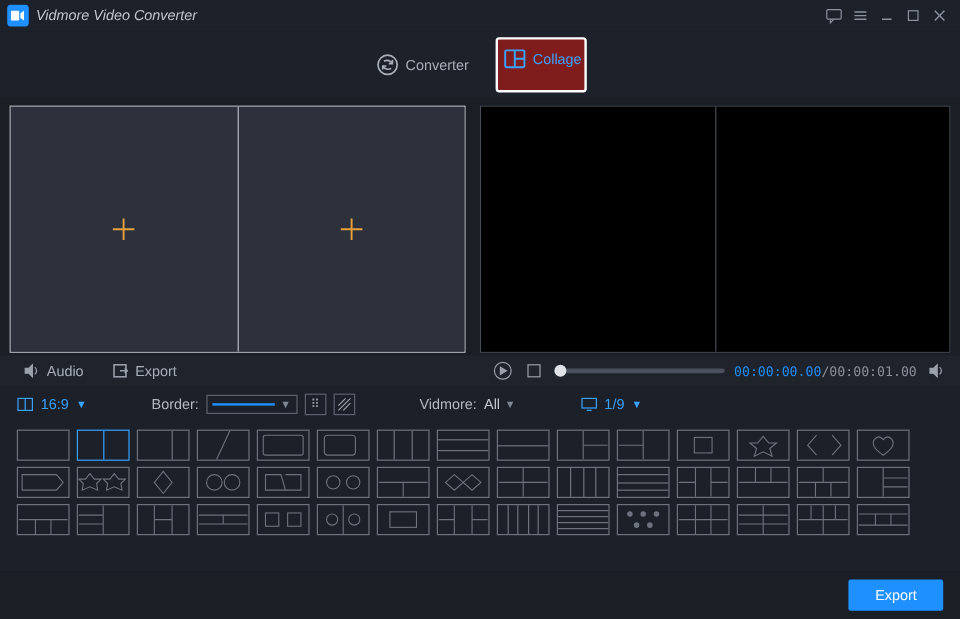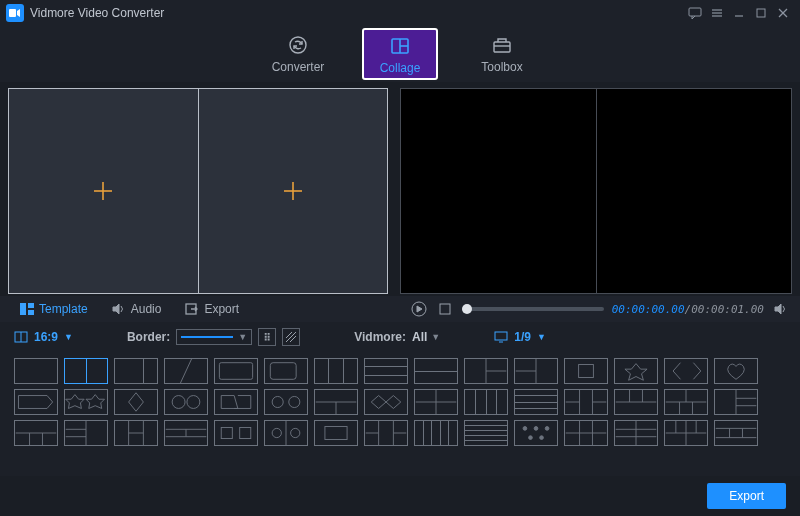--- a/index.html
+++ b/index.html
@@ -13,52 +13,52 @@
   }
   
   .titlebar {
     height: 26px; display: flex; align-items: center; padding: 0 6px;
     background: #1d2129;
   }
   .app-icon {
     width: 18px; height: 18px; background: #1e90ff; border-radius: 3px;
     display:flex; align-items:center; justify-content:center; margin-right:6px;
   }
-  .titlebar .title { color:#c0c6cf; font-size:12px; }
+  .titlebar .title { color:#c0c6cf; font-size:12px;font-style:italic; }
   .titlebar .spacer { flex:1; }
   .win-ctrl { width:22px; height:22px; display:flex; align-items:center; justify-content:center; color:#8b939f; cursor:pointer; }
   
   .main-nav { height:56px; display:flex; justify-content:center; align-items:center; gap:28px; background:#1d2129; position:relative;}
-  .nav-item { width:74px; display:flex; flex-direction:column; align-items:center; gap:4px; color:#a8afb9; cursor:pointer; font-size:12px;}
+  .nav-item { width:74px; display:flex; flex-direction:row; align-items:center; gap:4px; color:#a8afb9; cursor:pointer; font-size:12px;}
   .nav-item.active { color:#3aa2ff; }
-  .nav-item.active-wrap { outline:2px solid #ffffff; outline-offset:-1px; background:#4c1d95; padding:6px 4px 4px 4px; border-radius:2px;align-items:center; }
+  .nav-item.active-wrap { outline:2px solid #ffffff; outline-offset:-1px; background:#7f1d1d; padding:6px 4px 16px 4px; border-radius:2px;align-items:center; }
   .nav-icon { width:22px; height:22px; display:flex; align-items:center; justify-content:center;}
   
   .work { height:214px; padding:6px 8px 0 8px; display:flex; gap:12px; }
   .drop-panel { width:380px; height:206px; border:1px solid #b9bfc8; display:flex; }
   .drop-cell { flex:1; background:#2c313b; display:flex; align-items:center; justify-content:center; }
   .drop-cell + .drop-cell { border-left:1px solid #b9bfc8;}
   .plus { width:24px; height:24px; }
   .preview-panel { flex:1; height:206px; border:1px solid #474c55; background:#000; display:flex;}
   .preview-panel .pcell { flex:1; background:#000;}
   .preview-panel .pcell + .pcell { border-left:1px solid #474c55;}
   
   .toolrow { height:26px; display:flex; align-items:center; padding:0 10px; gap:4px; background:#1f232c; }
   .tab { display:flex; align-items:center; gap:5px; padding:0 10px; height:100%; cursor:pointer; color:#a8afb9; font-size:12px;}
   .tab.active { color:#3aa2ff;}
-  .toolrow .right { margin-left:auto; display:flex; gap:8px;font-style:italic;}
+  .toolrow .right { margin-left:auto; display:flex; gap:8px;}
   .player-controls { display:flex; align-items:center; gap:8px; width:380px;}
   .ctrl-btn { width:18px; height:18px; display:flex; align-items:center; justify-content:center; color:#9aa1ab; cursor:pointer;}
   .seek { flex:1; height:4px; background:#4a515c; border-radius:2px; position:relative;}
   .seek .knob { position:absolute; left:0; top:-3px; width:10px; height:10px; border-radius:50%; background:#e0e4e9;}
   .time { font-family:monospace; font-size:11px;}
   .time .cur{ color:#1e90ff;}
   .time .tot{ color:#8b919a;}
   
-  .optbar { height:30px; padding:0 14px; display:flex; align-items:center; gap:12px; background:#1c2028; font-size:12px; color:#b3b9c2;font-weight:bold;}
+  .optbar { height:30px; padding:0 14px; display:flex; align-items:center; gap:12px; background:#1c2028; font-size:12px; color:#b3b9c2;}
   .opt-group { display:flex; align-items:center; gap:6px;}
   .opt-group .sel { color:#c3c9d2; display:flex; align-items:center; gap:4px; cursor:pointer;}
   .chev { font-size:9px; color:#7e8691;}
   .blue{ color:#3aa2ff;}
   .border-line { width:52px; height:0; border-top:2px solid #1e90ff;}
   .border-box { border:1px solid #5b626d; padding:2px 4px; display:flex; align-items:center; gap:5px;}
   .icon-btn { width:18px; height:18px; border:1px solid #5b626d; display:flex; align-items:center; justify-content:center; cursor:pointer; color:#9aa1ab; font-size:10px;}
   
   .tpl-area { padding:6px 14px 10px 14px; height:124px; display:flex; flex-direction:column; gap:5px; background:#1c2028;}
   .tpl-row { display:flex; gap:6px;}
@@ -129,30 +129,20 @@
   <div class="nav-item active active-wrap">
     <div class="nav-icon">
         <svg width="22" height="22" viewBox="0 0 22 22" stroke="#3aa2ff" fill="none" stroke-width="1.6">
           <rect x="3" y="4" width="16" height="14" rx="1"></rect>
           <line x1="11" y1="4" x2="11" y2="18"></line>
           <line x1="11" y1="11" x2="19" y2="11"></line>
         </svg>
       </div>
     <span>Collage</span>
   </div>
-  <div class="nav-item">
-    <div class="nav-icon">
-        <svg width="22" height="22" viewBox="0 0 22 22" stroke="#a8afb9" fill="none" stroke-width="1.4">
-          <rect x="3" y="8" width="16" height="10" rx="1"></rect>
-          <path d="M7 8 L7 5 L15 5 L15 8"></path>
-          <line x1="3" y1="12" x2="19" y2="12"></line>
-        </svg>
-      </div>
-    <span>Toolbox</span>
-  </div>
 </div>
 
 <div class="work">
   <div class="drop-panel">
     <div class="drop-cell">
       <svg class="plus" viewBox="0 0 24 24" stroke="#e9a13c" stroke-width="1.6">
           <line x1="12" y1="3" x2="12" y2="21"></line>
           <line x1="3" y1="12" x2="21" y2="12"></line>
         </svg>
     </div>
@@ -163,28 +153,20 @@
         </svg>
     </div>
   </div>
   <div class="preview-panel">
     <div class="pcell"></div>
     <div class="pcell"></div>
   </div>
 </div>
 
 <div class="toolrow">
-  <div class="tab active">
-    <svg width="14" height="12" viewBox="0 0 14 12" fill="#3aa2ff">
-        <rect x="0" y="0" width="6" height="12"></rect>
-        <rect x="8" y="0" width="6" height="5"></rect>
-        <rect x="8" y="7" width="6" height="5"></rect>
-      </svg>
-    <span>Template</span>
-  </div>
   <div class="tab">
     <svg width="14" height="12" viewBox="0 0 14 12" stroke="#9aa1ab" fill="#9aa1ab">
         <path d="M1 4 L4 4 L7 1 L7 11 L4 8 L1 8 Z"></path>
         <path d="M9 3 Q12 6 9 9" fill="none"></path>
       </svg>
     <span>Audio</span>
   </div>
   <div class="tab">
     <svg width="14" height="12" viewBox="0 0 14 12" stroke="#9aa1ab" fill="none" stroke-width="1.3">
         <rect x="1" y="1" width="10" height="10"></rect>

